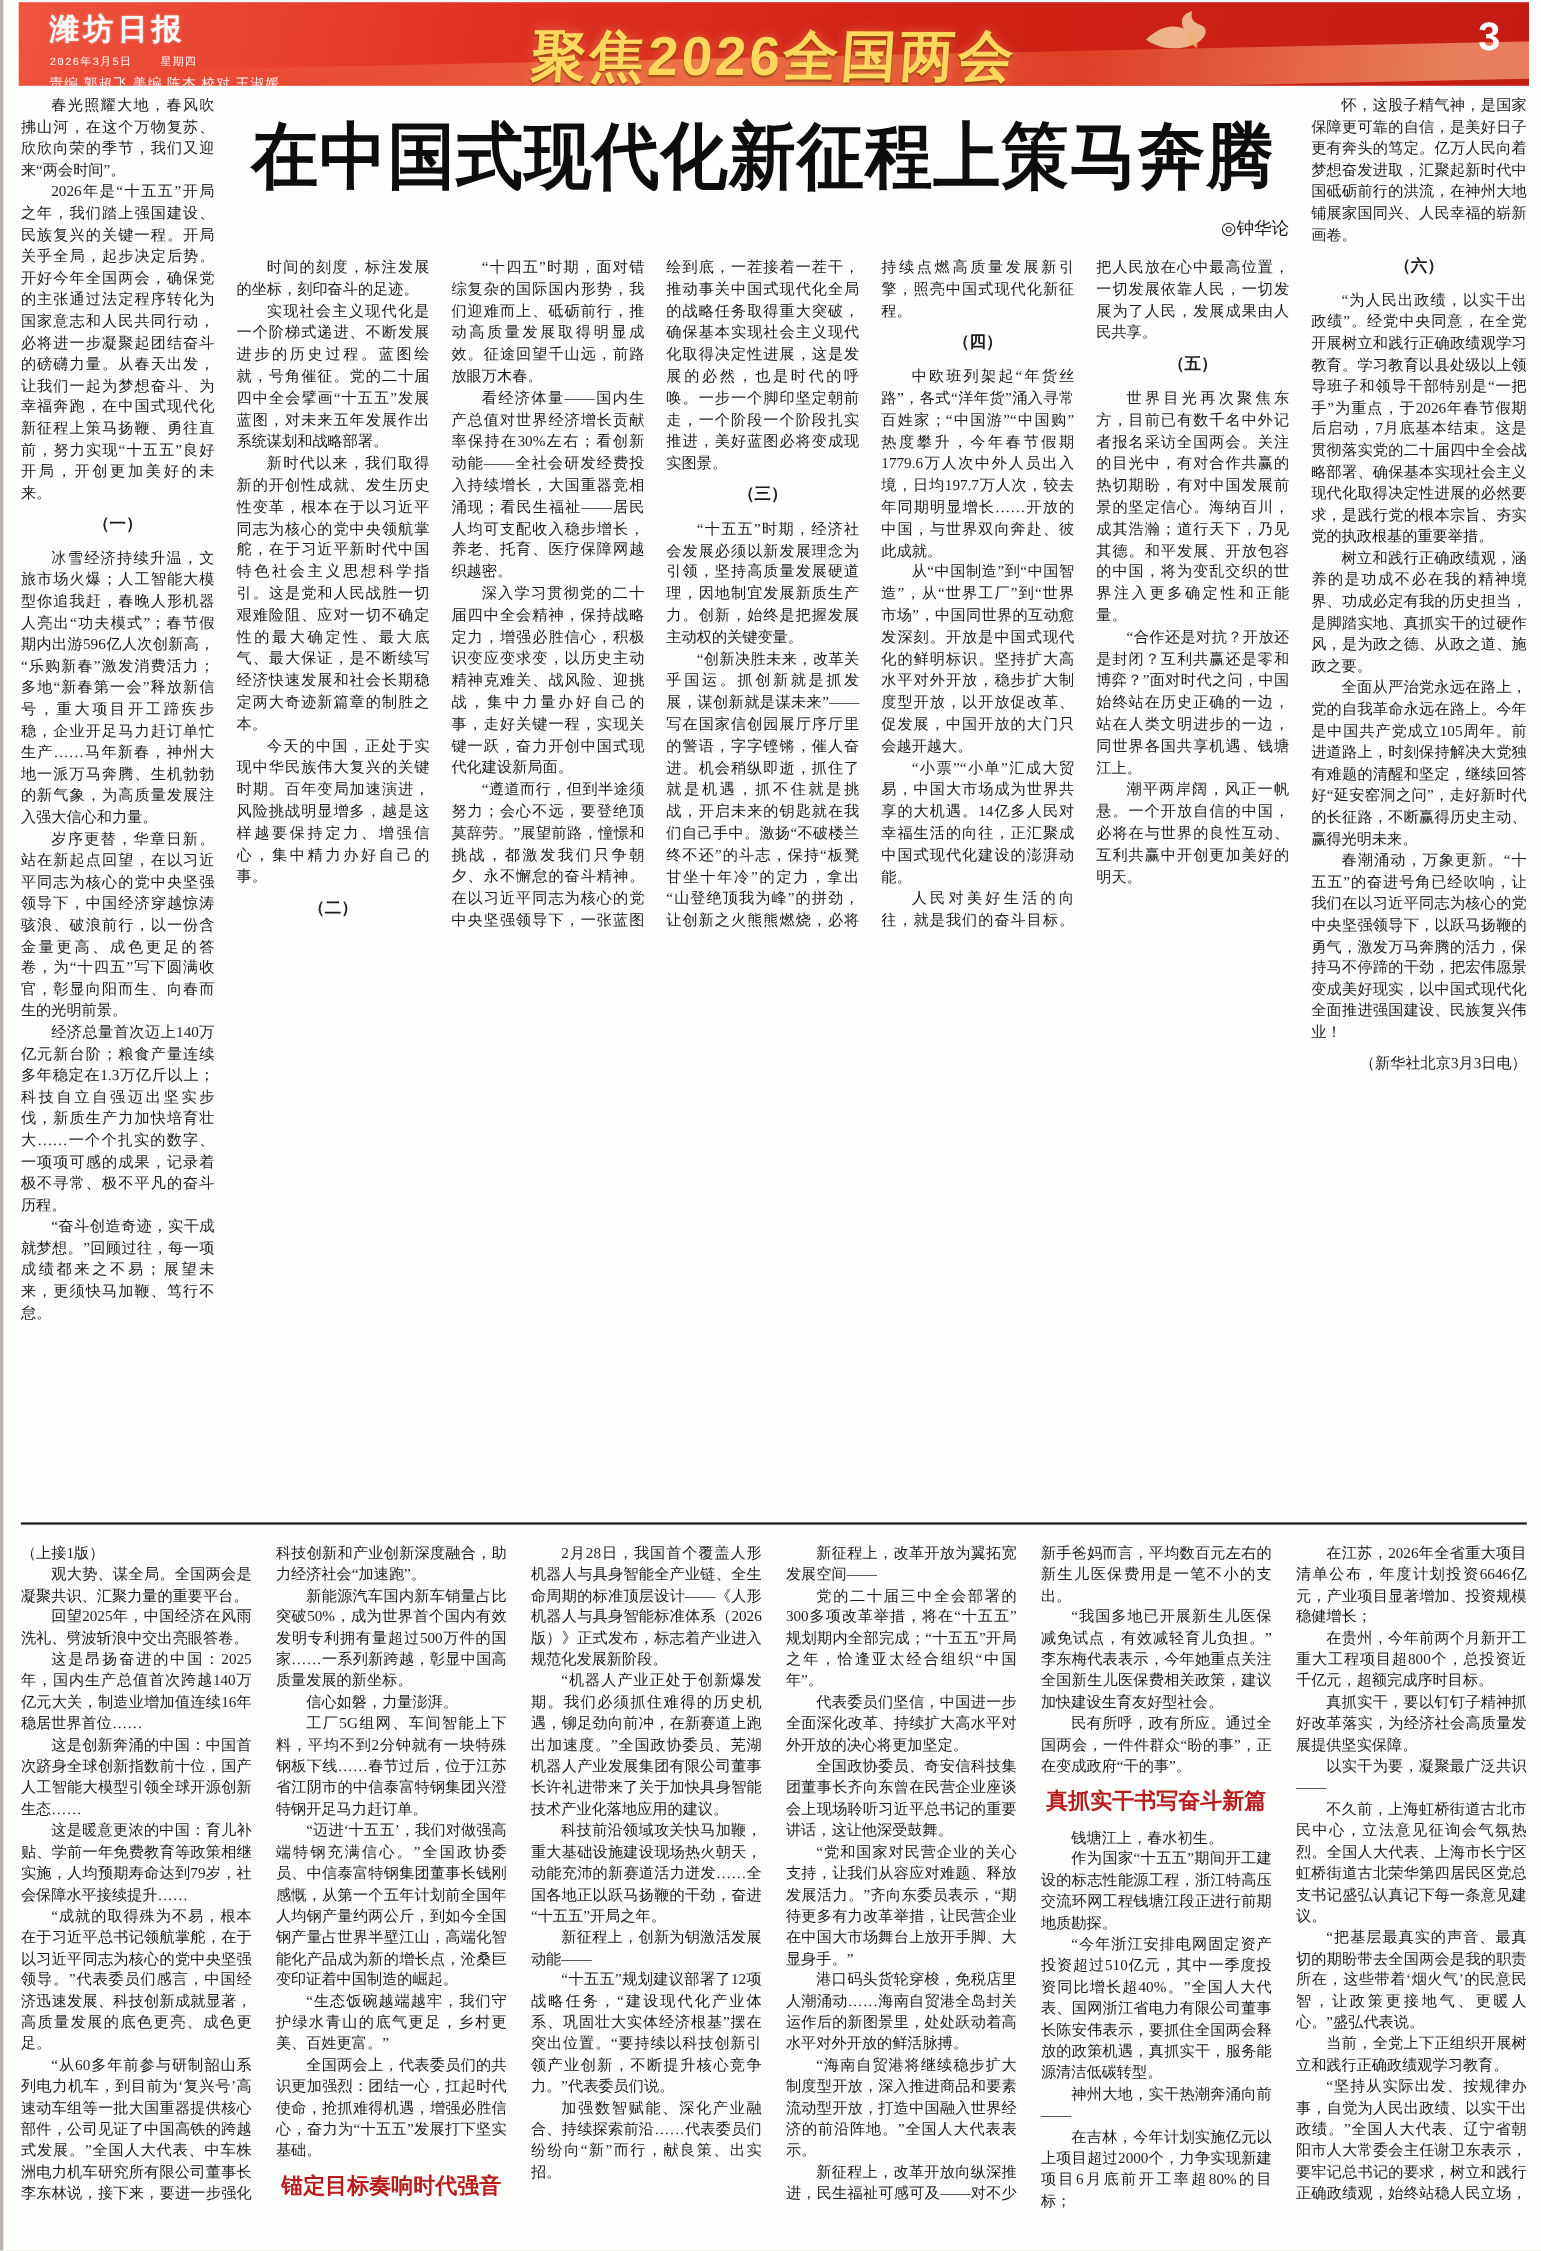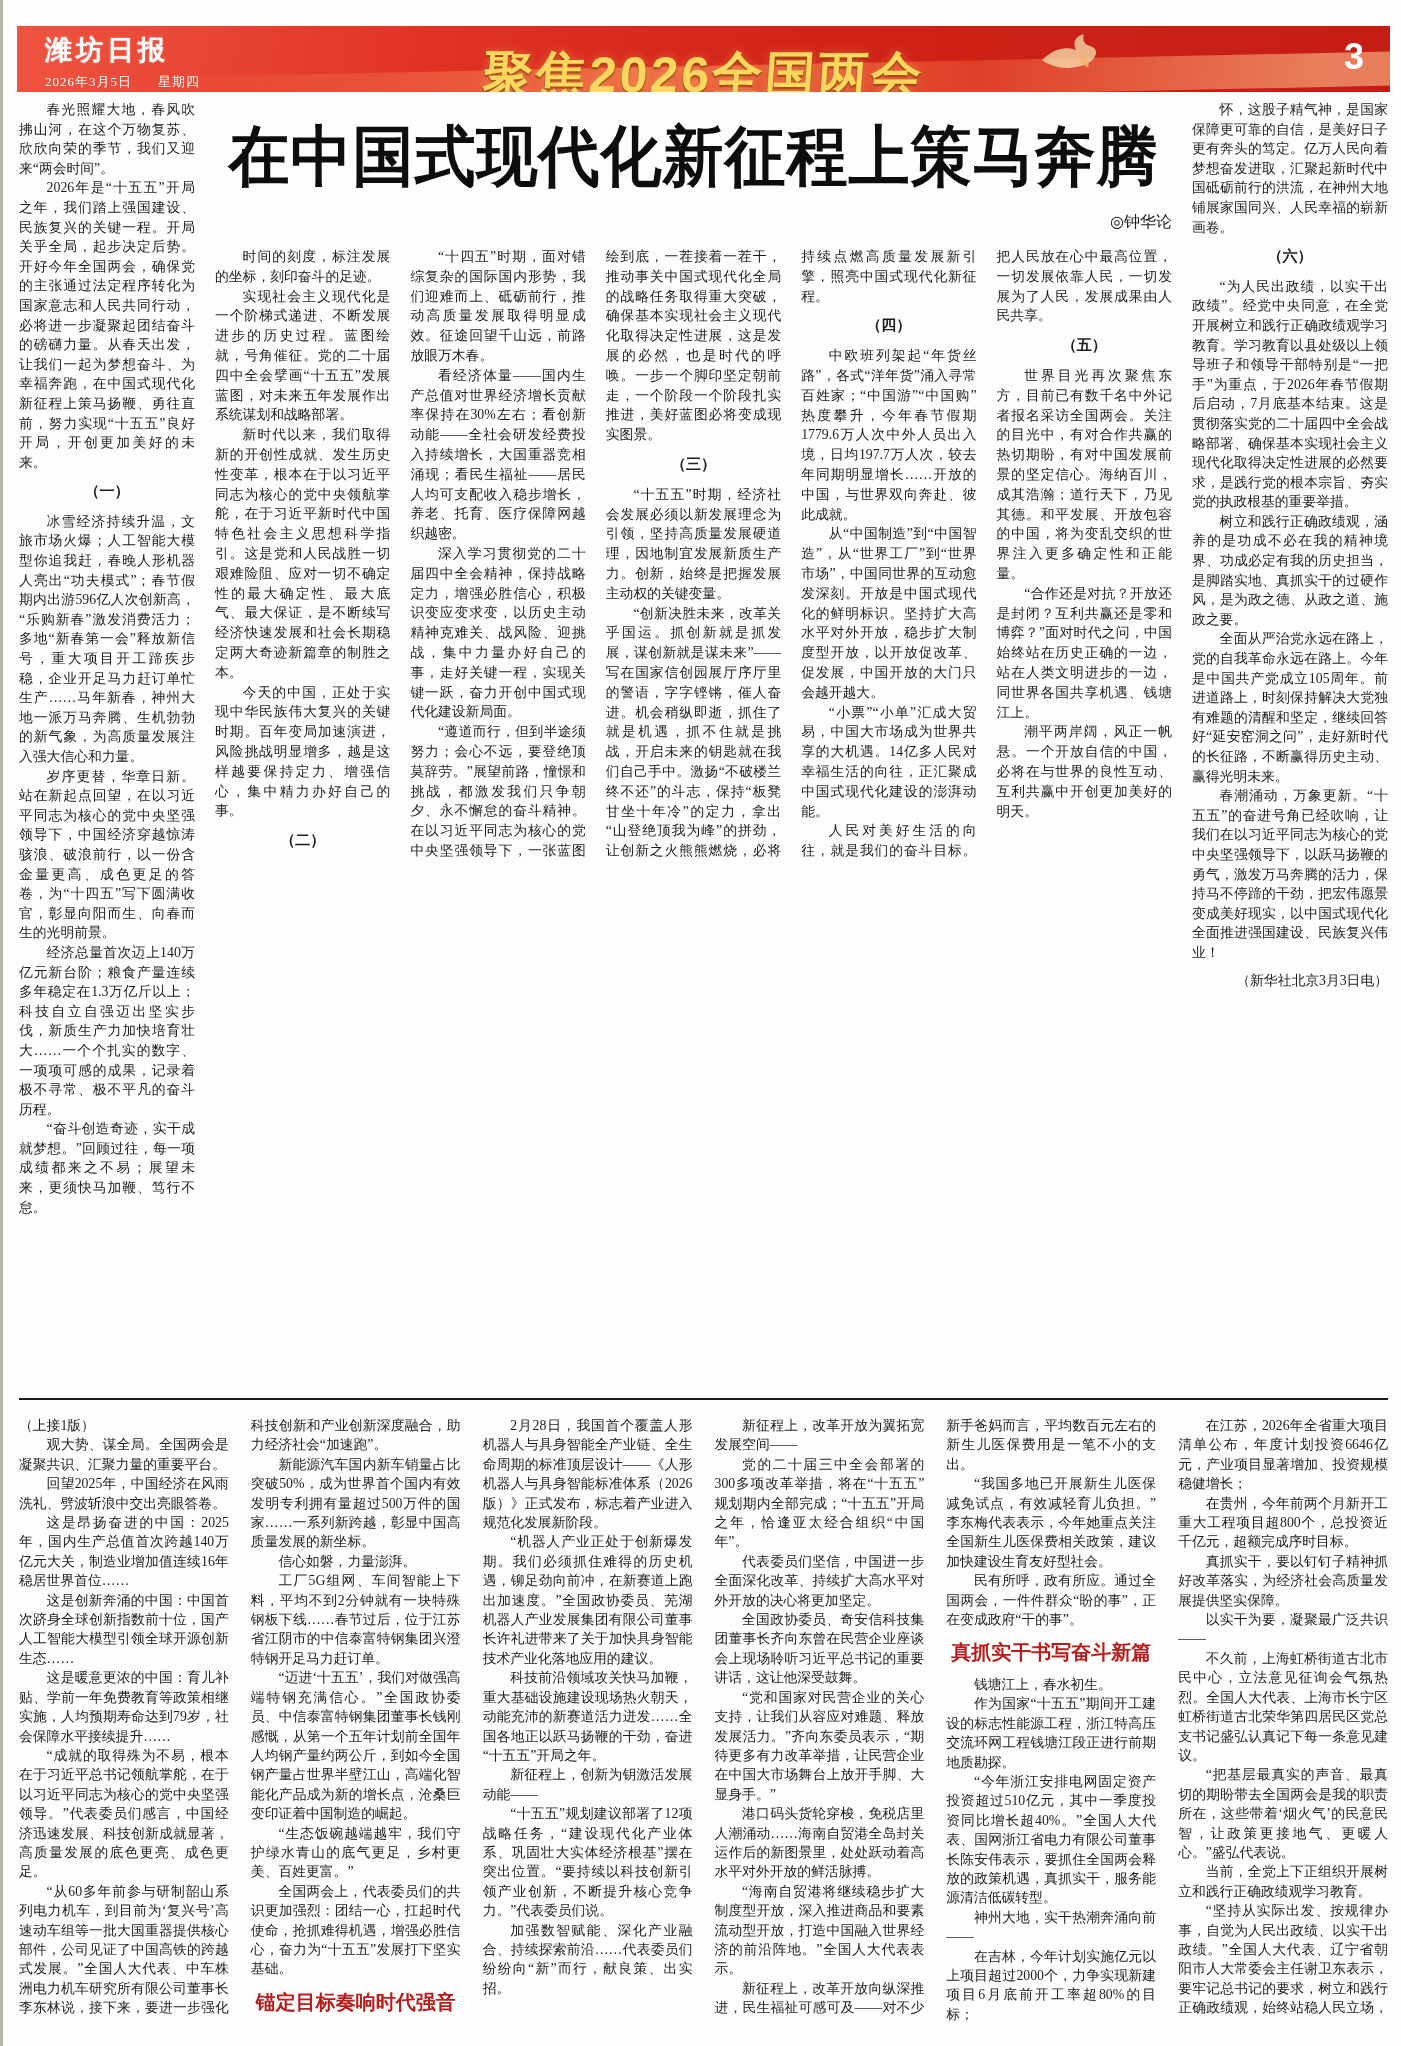--- a/index.html
+++ b/index.html
@@ -4,35 +4,35 @@
 <style>
   html,body{margin:0;padding:0;background:#e9e7e2;}
   .page{
     position:relative;width:1401px;height:2046px;margin:0 auto;
     background:#fdfdfc;overflow:hidden;
     font-family:"Liberation Serif","DejaVu Serif",serif;color:#1c1c1c;
     border-left:3px solid #b9b4ac;
   }
   
   .banner{
-    position:relative;margin:26px 14px 0 14px;height:66px;overflow:hidden;
+    position:relative;margin:2px 14px 0 14px;height:76px;overflow:hidden;
     background:linear-gradient(100deg,#ef5440 0%,#e03325 30%,#d22418 55%,#c41d14 100%);
   }
   .banner::after{
     content:"";position:absolute;left:0;right:0;bottom:-8px;height:34px;
     background:linear-gradient(95deg,rgba(255,170,120,0) 10%,rgba(255,160,100,.55) 45%,rgba(255,120,70,.35) 70%,rgba(255,190,140,.6) 95%);
     transform:skewY(-1.2deg);
   }
   .masthead{position:absolute;left:28px;top:6px;z-index:2;color:#fff;}
   .paper-name{
     font-size:27px;font-weight:bold;letter-spacing:4px;
     font-family:"DejaVu Serif","Liberation Serif",serif;
     text-shadow:0 0 2px rgba(255,255,255,.6);
   }
-  .paper-date{font-size:13px;margin-top:5px;letter-spacing:1px;}
+  .paper-date{font-size:10px;margin-top:5px;letter-spacing:1px;font-family:Liberation Mono, monospace;}
   .paper-date span{margin-right:26px;}
   .paper-staff{font-size:12.5px;margin-top:5px;letter-spacing:1px;opacity:.95;}
   .banner-title{
     position:absolute;left:0;right:0;top:16px;z-index:2;text-align:center;
     font-size:50px;font-weight:900;letter-spacing:3px;
     font-family:"Liberation Sans","DejaVu Sans",sans-serif;
     color:#ffd75e;
     text-shadow:0 1px 0 #a3500a,0 2px 2px rgba(90,30,0,.55),0 0 10px rgba(255,220,120,.35);
     transform:skewX(-4deg);
   }

